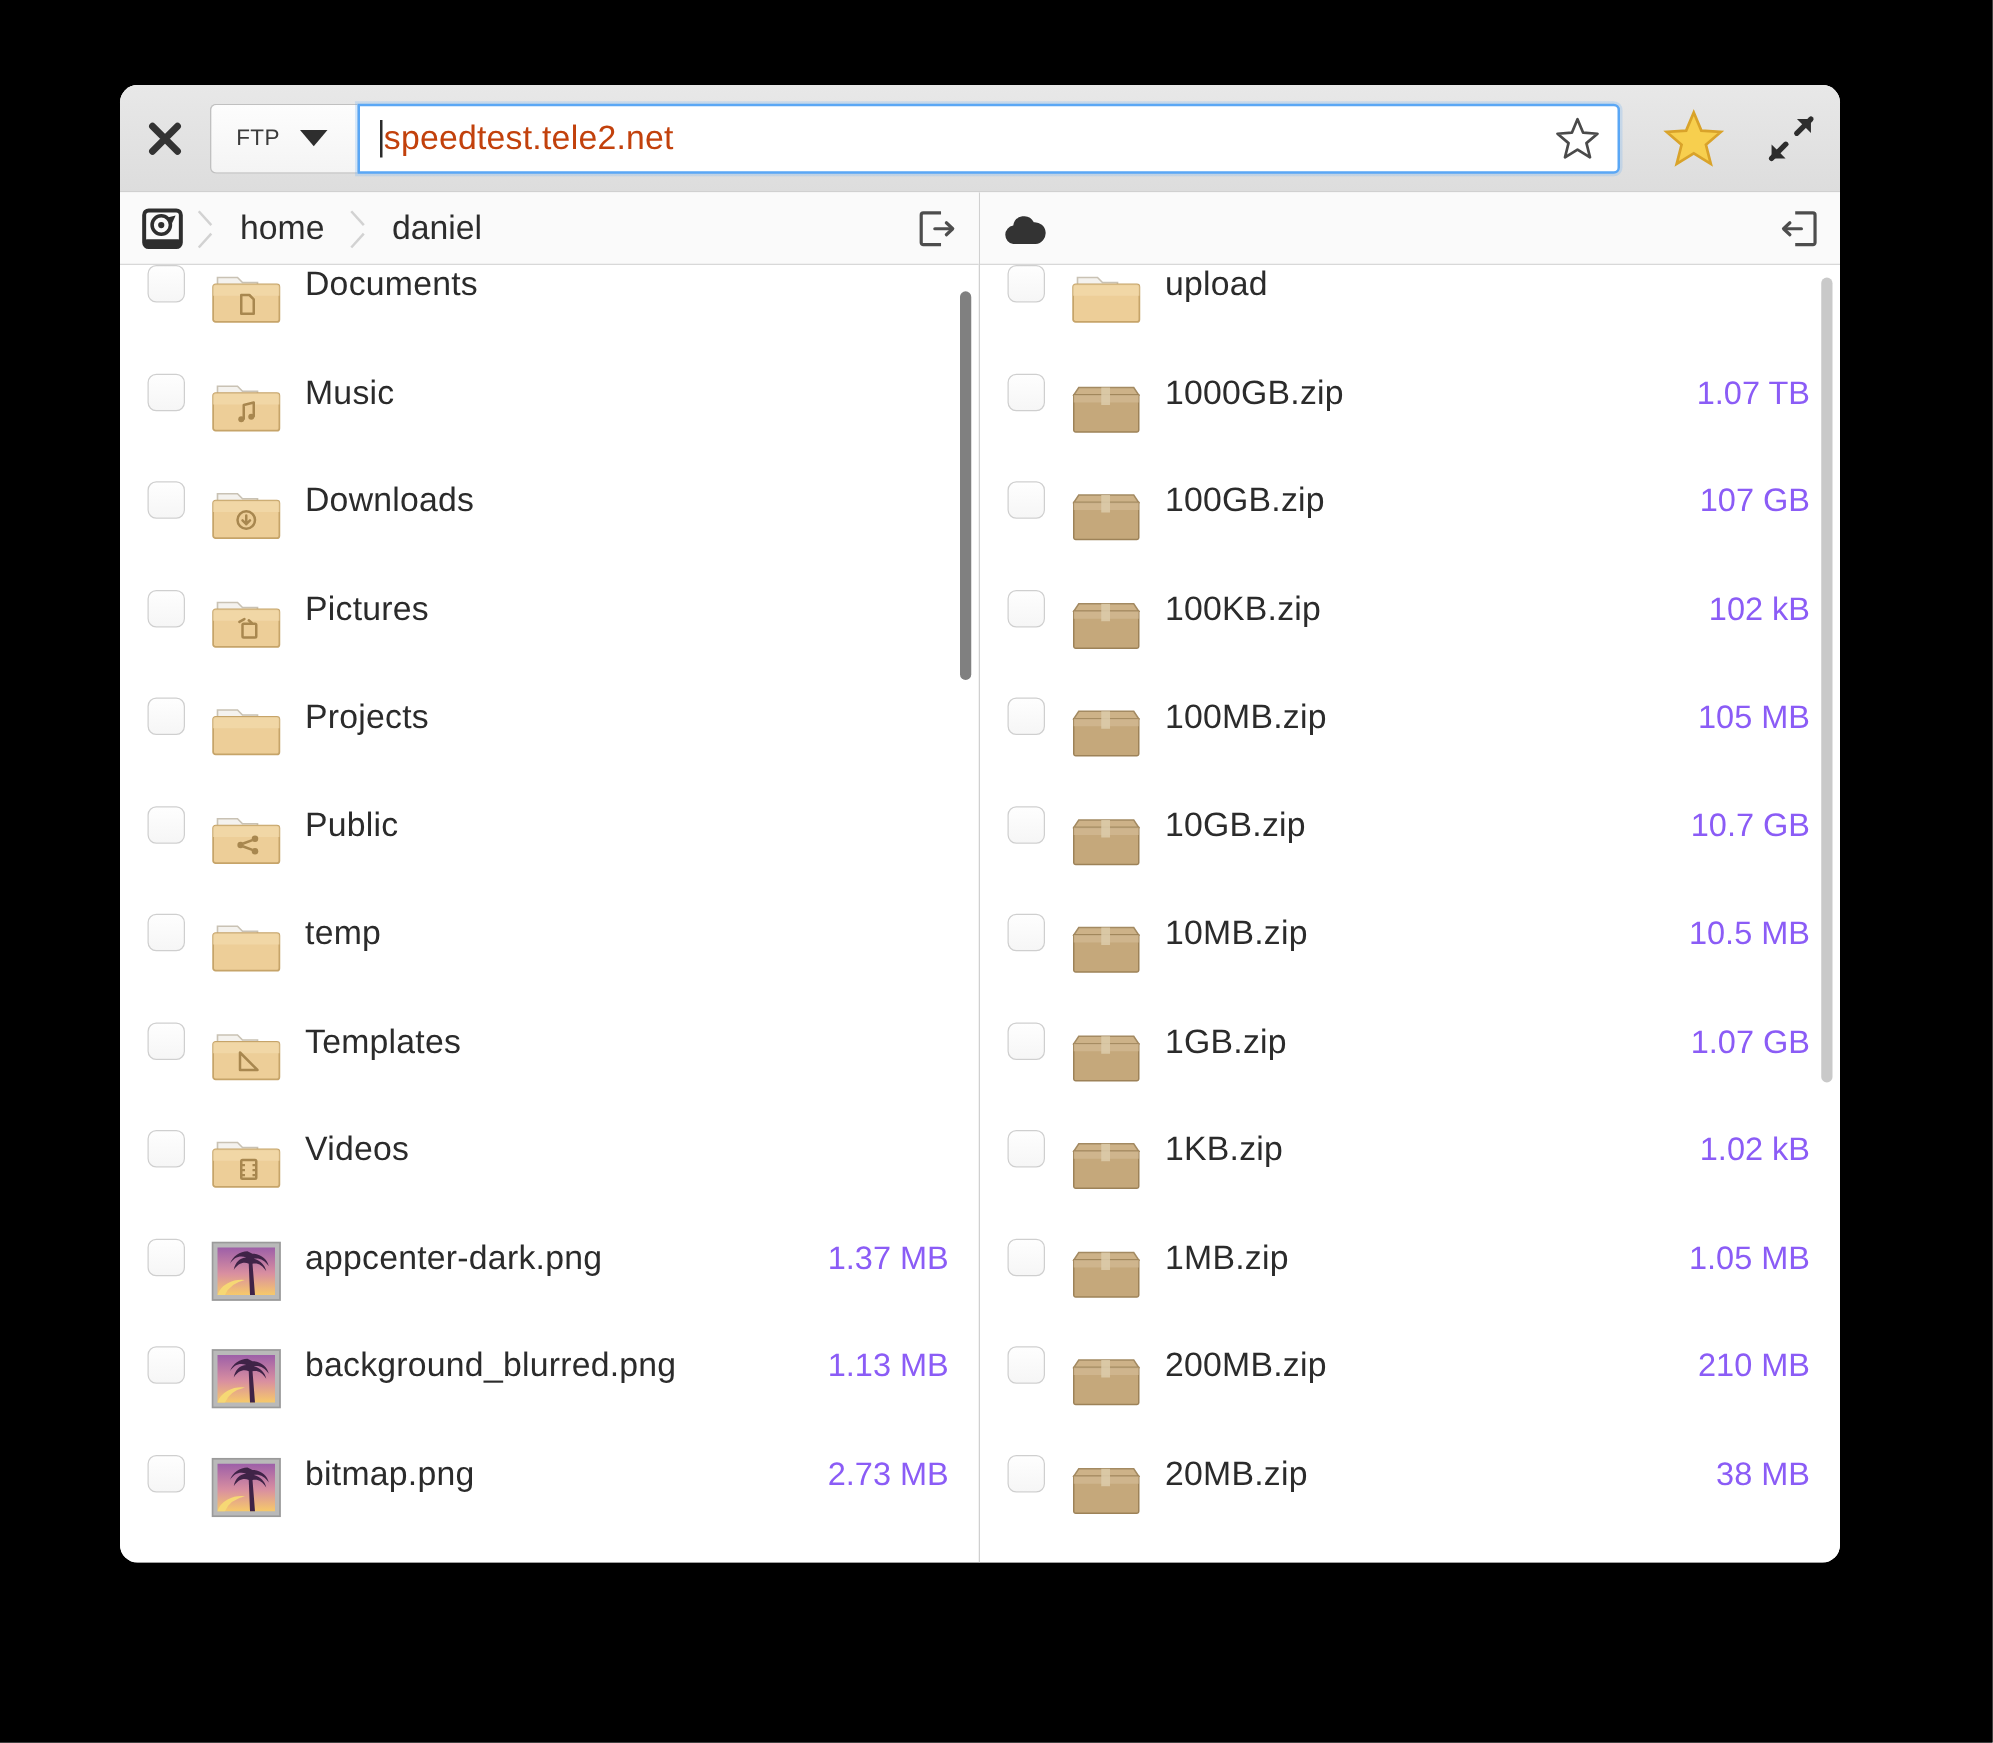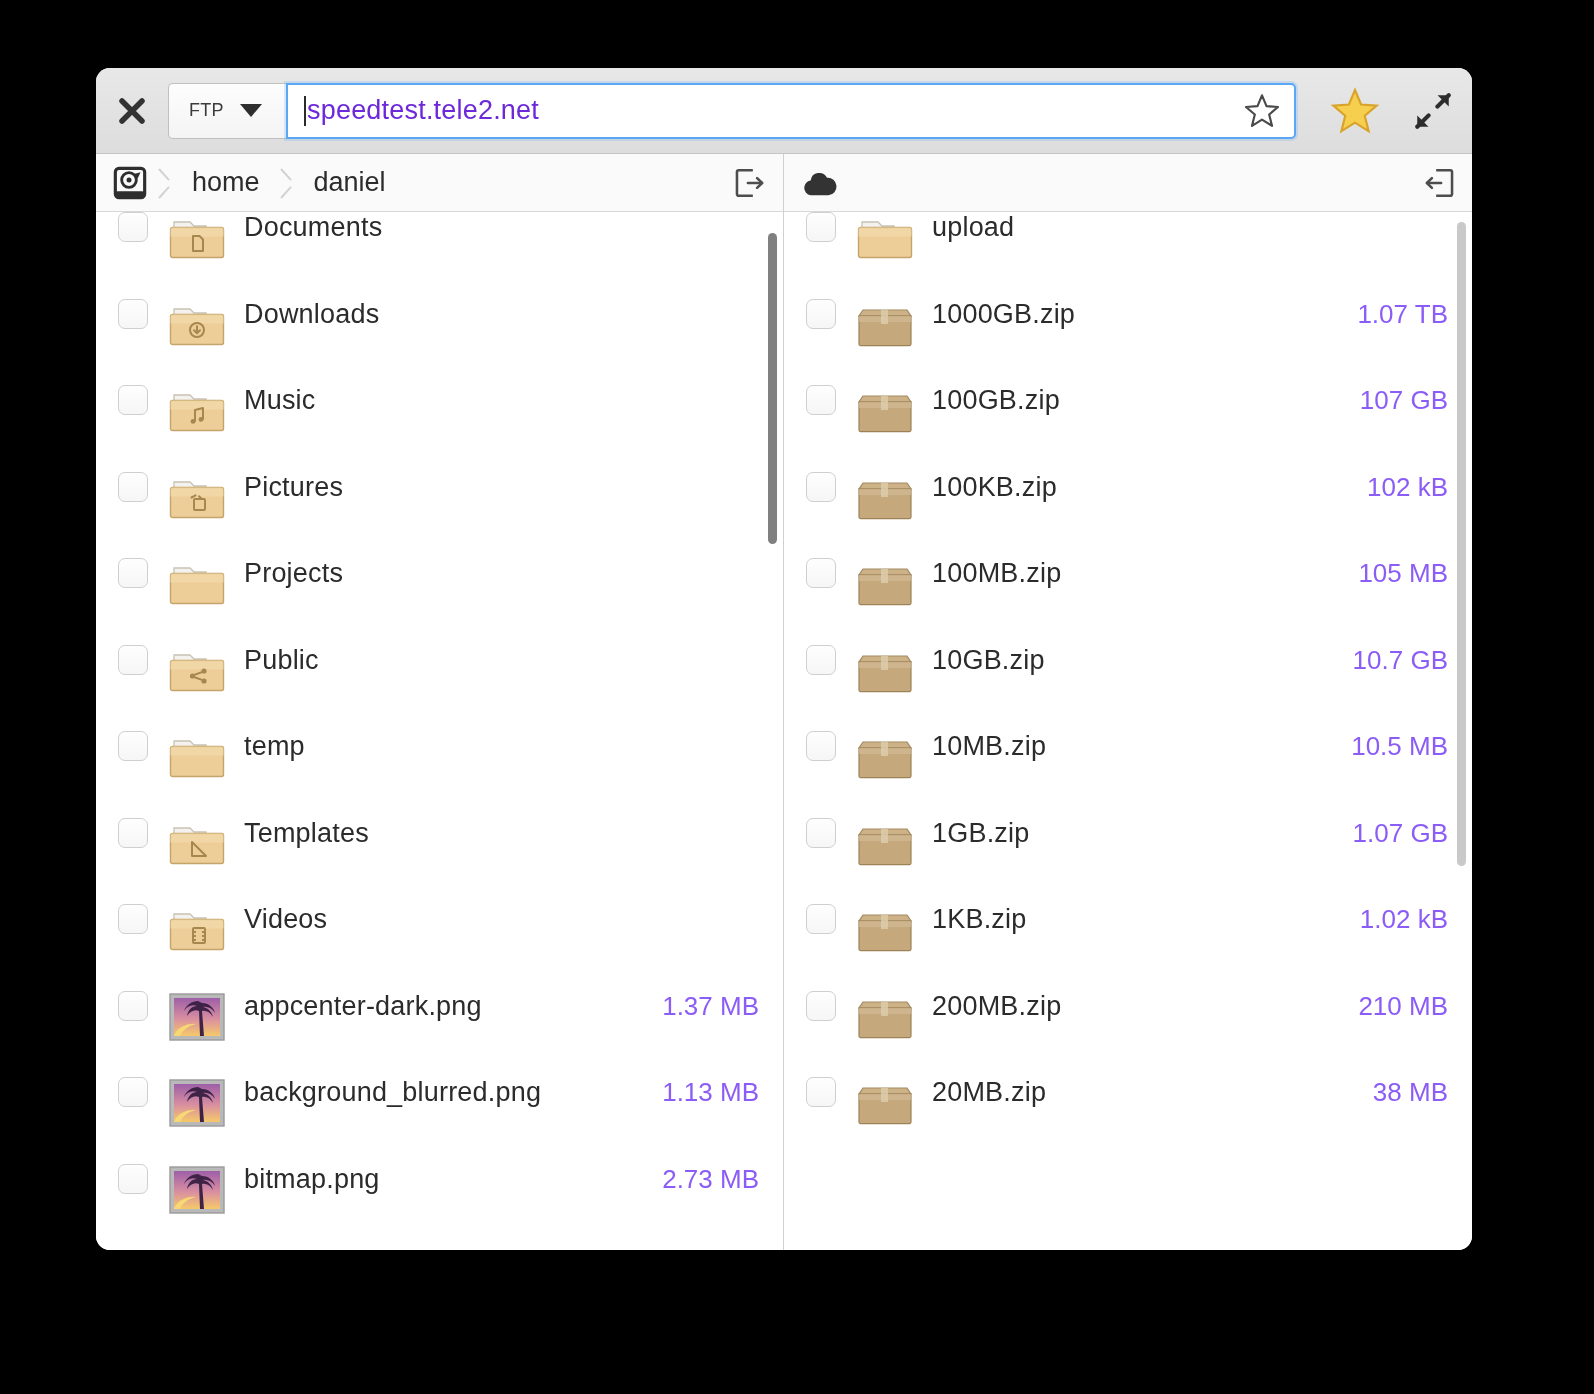--- a/index.html
+++ b/index.html
@@ -60,21 +60,21 @@
     border: 2px solid #5aa7f5;
     border-radius: 0 5px 5px 0;
     display: flex; align-items: center;
     padding: 0 12px 0 16px;
     box-shadow: 0 0 0 2px rgba(90,167,245,0.22);
   }
   .caret-bar {
     width: 2px; height: 30px; background: #2b2b2b;
     margin-right: 1px; flex: none;
   }
-  .url-text { font-size: 27px; color: #6d28d9; letter-spacing: .2px; }
+  .url-text { font-size: 27px; color: #c2410c; letter-spacing: .2px; }
   .star-outline { margin-left: auto; cursor: pointer; display:flex; }
 
   .tb-btn {
     width: 78px; height: 86px;
     display: flex; align-items: center; justify-content: center;
     cursor: pointer;
   }
 
   
   .panes { display: flex; height: calc(100% - 86px); }
@@ -232,40 +232,40 @@
               <div class="name">Documents</div>
               <div class="size"></div>
             </div>
             <div class="row">
               <div class="cb"></div>
               <div class="ic">
                 <svg width="56" height="50" viewBox="0 0 56 50">
                   <path d="M5 9 h16 l4 4 h12 v6 H5 Z" fill="#f4f2ee" stroke="#c9c2b4" stroke-width="1.3"></path>
                   <path d="M3.5 14.5 h49 a2 2 0 0 1 2 2 v26 a2 2 0 0 1 -2 2 h-49 a2 2 0 0 1 -2 -2 v-26 a2 2 0 0 1 2 -2 Z" fill="#edce98" stroke="#c6a469" stroke-width="1.4"></path>
                   <path d="M3.5 14.5 h49 a2 2 0 0 1 2 2 v7 h-53 v-7 a2 2 0 0 1 2 -2 Z" fill="#f2d9ab" opacity=".75"></path>
-                  <circle cx="28" cy="30" r="7" fill="none" stroke="#a8874f" stroke-width="2" stroke-linecap="round" stroke-linejoin="round"></circle>
-                  <path d="M28 26.3 v7 M25 30.3 l3 3 3 -3" fill="none" stroke="#a8874f" stroke-width="2" stroke-linecap="round" stroke-linejoin="round"></path>
-                </svg>
-              </div>
-              <div class="name">Downloads</div>
-              <div class="size"></div>
-            </div>
-            <div class="row">
-              <div class="cb"></div>
-              <div class="ic">
-                <svg width="56" height="50" viewBox="0 0 56 50">
-                  <path d="M5 9 h16 l4 4 h12 v6 H5 Z" fill="#f4f2ee" stroke="#c9c2b4" stroke-width="1.3"></path>
-                  <path d="M3.5 14.5 h49 a2 2 0 0 1 2 2 v26 a2 2 0 0 1 -2 2 h-49 a2 2 0 0 1 -2 -2 v-26 a2 2 0 0 1 2 -2 Z" fill="#edce98" stroke="#c6a469" stroke-width="1.4"></path>
-                  <path d="M3.5 14.5 h49 a2 2 0 0 1 2 2 v7 h-53 v-7 a2 2 0 0 1 2 -2 Z" fill="#f2d9ab" opacity=".75"></path>
                   <path d="M26 35 v-11 l8 -2 v11" fill="none" stroke="#a8874f" stroke-width="2" stroke-linecap="round" stroke-linejoin="round"></path>
                   <circle cx="24" cy="35.4" r="2.4" fill="#a8874f"></circle>
                   <circle cx="32" cy="33.4" r="2.4" fill="#a8874f"></circle>
                 </svg>
               </div>
               <div class="name">Music</div>
+              <div class="size"></div>
+            </div>
+            <div class="row">
+              <div class="cb"></div>
+              <div class="ic">
+                <svg width="56" height="50" viewBox="0 0 56 50">
+                  <path d="M5 9 h16 l4 4 h12 v6 H5 Z" fill="#f4f2ee" stroke="#c9c2b4" stroke-width="1.3"></path>
+                  <path d="M3.5 14.5 h49 a2 2 0 0 1 2 2 v26 a2 2 0 0 1 -2 2 h-49 a2 2 0 0 1 -2 -2 v-26 a2 2 0 0 1 2 -2 Z" fill="#edce98" stroke="#c6a469" stroke-width="1.4"></path>
+                  <path d="M3.5 14.5 h49 a2 2 0 0 1 2 2 v7 h-53 v-7 a2 2 0 0 1 2 -2 Z" fill="#f2d9ab" opacity=".75"></path>
+                  <circle cx="28" cy="30" r="7" fill="none" stroke="#a8874f" stroke-width="2" stroke-linecap="round" stroke-linejoin="round"></circle>
+                  <path d="M28 26.3 v7 M25 30.3 l3 3 3 -3" fill="none" stroke="#a8874f" stroke-width="2" stroke-linecap="round" stroke-linejoin="round"></path>
+                </svg>
+              </div>
+              <div class="name">Downloads</div>
               <div class="size"></div>
             </div>
             <div class="row">
               <div class="cb"></div>
               <div class="ic">
                 <svg width="56" height="50" viewBox="0 0 56 50">
                   <path d="M5 9 h16 l4 4 h12 v6 H5 Z" fill="#f4f2ee" stroke="#c9c2b4" stroke-width="1.3"></path>
                   <path d="M3.5 14.5 h49 a2 2 0 0 1 2 2 v26 a2 2 0 0 1 -2 2 h-49 a2 2 0 0 1 -2 -2 v-26 a2 2 0 0 1 2 -2 Z" fill="#edce98" stroke="#c6a469" stroke-width="1.4"></path>
                   <path d="M3.5 14.5 h49 a2 2 0 0 1 2 2 v7 h-53 v-7 a2 2 0 0 1 2 -2 Z" fill="#f2d9ab" opacity=".75"></path>
                   <rect x="25" y="26" width="11" height="11" rx="1" fill="none" stroke="#a8874f" stroke-width="2" stroke-linecap="round" stroke-linejoin="round"></rect>
@@ -547,20 +547,33 @@
             <div class="row">
               <div class="cb"></div>
               <div class="ic">
                 <svg width="56" height="52" viewBox="0 0 56 52">
                   <path d="M6 11 h44 l4 6 h-52 Z" fill="#cdb288" stroke="#a38a62" stroke-width="1.2"></path>
                   <path d="M2 17 h52 v28 a1.6 1.6 0 0 1 -1.6 1.6 h-48.8 A1.6 1.6 0 0 1 2 45 Z" fill="#c5a87b" stroke="#9d8258" stroke-width="1.2"></path>
                   <path d="M2 17 h52 v6 h-52 Z" fill="#d3bb96" opacity=".7"></path>
                   <rect x="24" y="11" width="7" height="14" fill="#dccbaa" opacity=".85"></rect>
                 </svg>
               </div>
+              <div class="name">1MB.zip</div>
+              <div class="size">1.05 MB</div>
+            </div>
+            <div class="row">
+              <div class="cb"></div>
+              <div class="ic">
+                <svg width="56" height="52" viewBox="0 0 56 52">
+                  <path d="M6 11 h44 l4 6 h-52 Z" fill="#cdb288" stroke="#a38a62" stroke-width="1.2"></path>
+                  <path d="M2 17 h52 v28 a1.6 1.6 0 0 1 -1.6 1.6 h-48.8 A1.6 1.6 0 0 1 2 45 Z" fill="#c5a87b" stroke="#9d8258" stroke-width="1.2"></path>
+                  <path d="M2 17 h52 v6 h-52 Z" fill="#d3bb96" opacity=".7"></path>
+                  <rect x="24" y="11" width="7" height="14" fill="#dccbaa" opacity=".85"></rect>
+                </svg>
+              </div>
               <div class="name">200MB.zip</div>
               <div class="size">210 MB</div>
             </div>
             <div class="row">
               <div class="cb"></div>
               <div class="ic">
                 <svg width="56" height="52" viewBox="0 0 56 52">
                   <path d="M6 11 h44 l4 6 h-52 Z" fill="#cdb288" stroke="#a38a62" stroke-width="1.2"></path>
                   <path d="M2 17 h52 v28 a1.6 1.6 0 0 1 -1.6 1.6 h-48.8 A1.6 1.6 0 0 1 2 45 Z" fill="#c5a87b" stroke="#9d8258" stroke-width="1.2"></path>
                   <path d="M2 17 h52 v6 h-52 Z" fill="#d3bb96" opacity=".7"></path>

